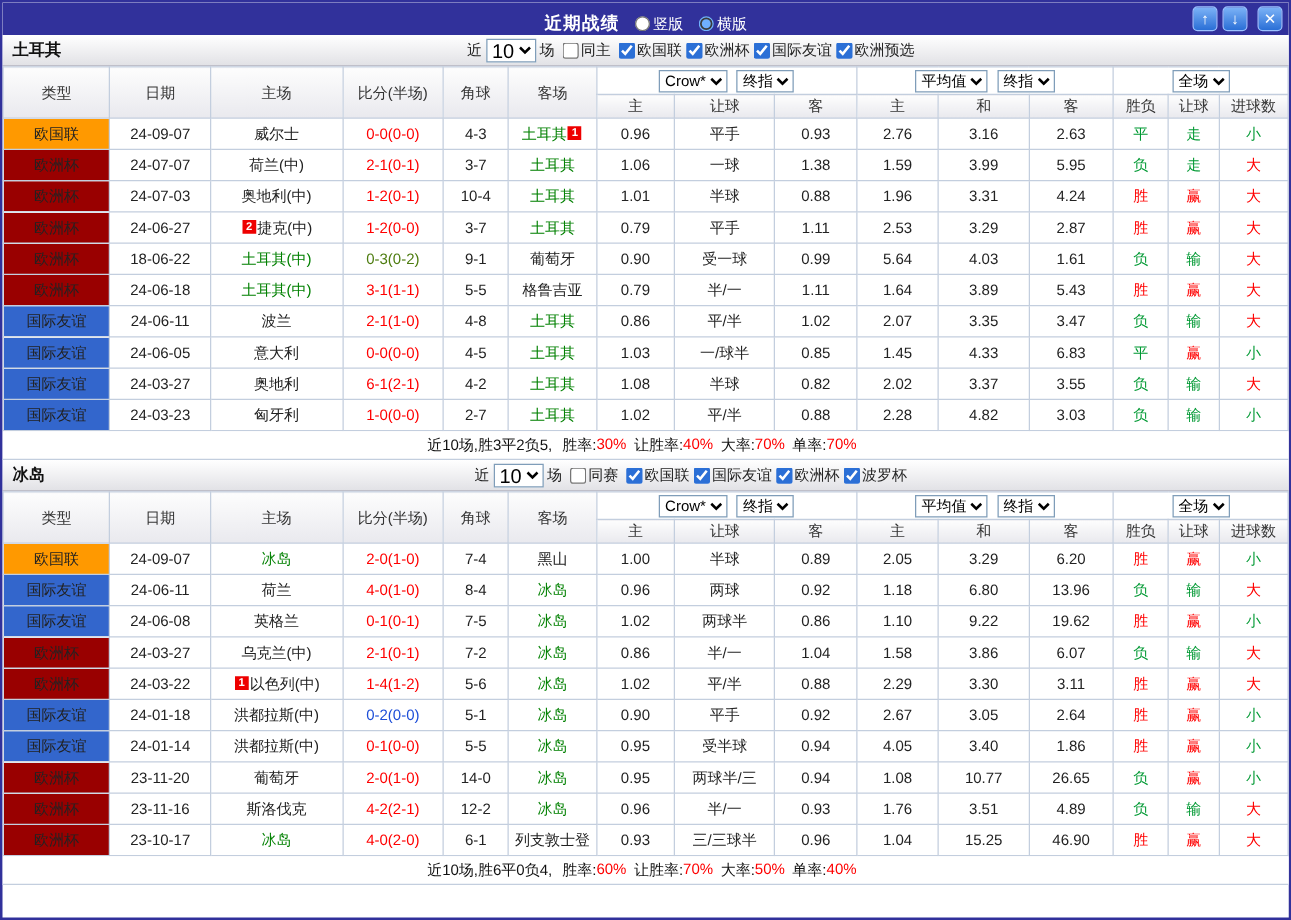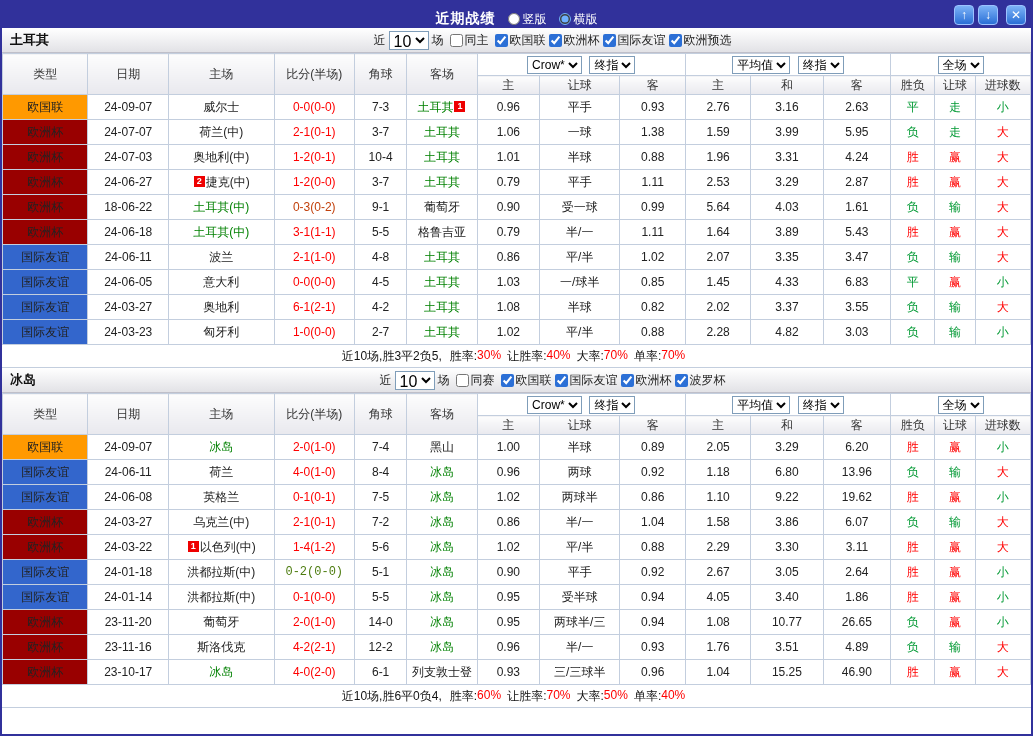--- a/index.html
+++ b/index.html
@@ -156,21 +156,21 @@
           <th>让球</th>
           <th>进球数</th>
         </tr>
       </thead>
       <tbody>
             <tr>
               <td class="type" style="background: rgb(255, 153, 0);">欧国联</td>
               <td>24-09-07</td>
               <td><span>威尔士</span></td>
               <td style="color: rgb(255, 0, 0);">0-0(0-0)</td>
-              <td>7-3</td>
+              <td>4-3</td>
               <td><span style="color: rgb(0, 128, 0);">土耳其</span><span class="badge" style="background: rgb(238, 0, 0);">1</span></td>
               <td>0.96</td>
               <td>平手</td>
               <td>0.93</td>
               <td>2.76</td>
               <td>3.16</td>
               <td>2.63</td>
               <td style="color: rgb(0, 153, 51);">平</td>
               <td style="color: rgb(0, 153, 51);">走</td>
               <td style="color: rgb(0, 153, 51);">小</td>
@@ -223,21 +223,21 @@
               <td>3.29</td>
               <td>2.87</td>
               <td style="color: rgb(255, 0, 0);">胜</td>
               <td style="color: rgb(255, 0, 0);">赢</td>
               <td style="color: rgb(255, 0, 0);">大</td>
             </tr>
             <tr>
               <td class="type" style="background: rgb(153, 0, 0);">欧洲杯</td>
               <td>18-06-22</td>
               <td><span style="color: rgb(0, 128, 0);">土耳其(中)</span></td>
-              <td style="color: #c2410c;">0-3(0-2)</td>
+              <td style="color: #4d7c0f;">0-3(0-2)</td>
               <td>9-1</td>
               <td><span>葡萄牙</span></td>
               <td>0.90</td>
               <td>受一球</td>
               <td>0.99</td>
               <td>5.64</td>
               <td>4.03</td>
               <td>1.61</td>
               <td style="color: rgb(0, 153, 51);">负</td>
               <td style="color: rgb(0, 153, 51);">输</td>
@@ -512,21 +512,21 @@
               <td>3.30</td>
               <td>3.11</td>
               <td style="color: rgb(255, 0, 0);">胜</td>
               <td style="color: rgb(255, 0, 0);">赢</td>
               <td style="color: rgb(255, 0, 0);">大</td>
             </tr>
             <tr>
               <td class="type" style="background: rgb(51, 102, 204);">国际友谊</td>
               <td>24-01-18</td>
               <td><span>洪都拉斯(中)</span></td>
-              <td style="color: #4d7c0f; font-family: Liberation Mono, monospace;">0-2(0-0)</td>
+              <td style="color: #1d4ed8;">0-2(0-0)</td>
               <td>5-1</td>
               <td><span style="color: rgb(0, 128, 0);">冰岛</span></td>
               <td>0.90</td>
               <td>平手</td>
               <td>0.92</td>
               <td>2.67</td>
               <td>3.05</td>
               <td>2.64</td>
               <td style="color: rgb(255, 0, 0);">胜</td>
               <td style="color: rgb(255, 0, 0);">赢</td>

